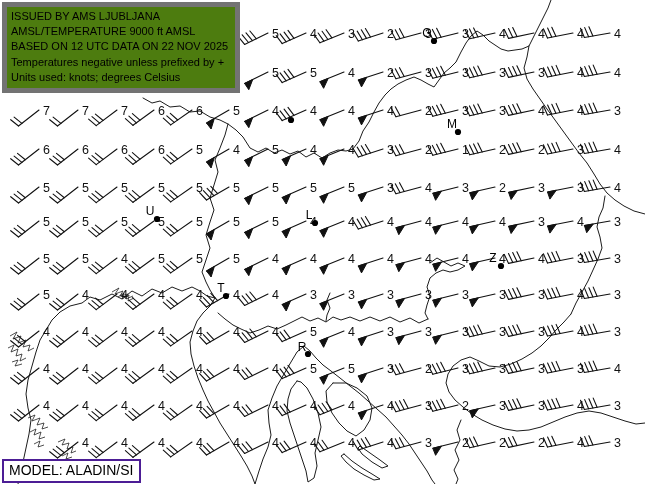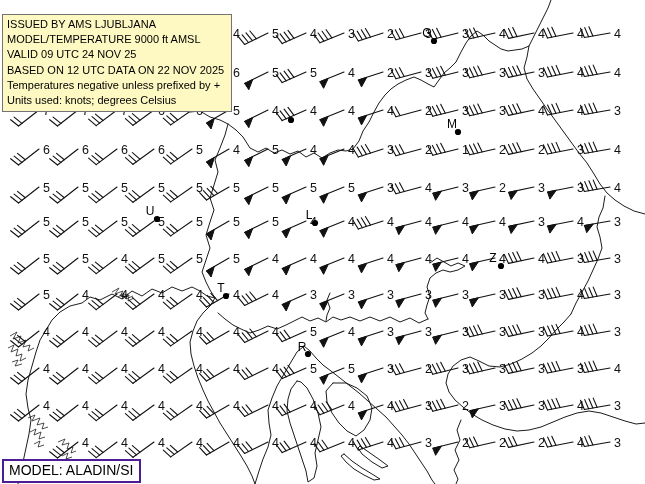--- a/index.html
+++ b/index.html
@@ -3,23 +3,23 @@
 <meta charset="utf-8">
 <style>
   html,body{margin:0;padding:0;background:#fff;}
   #stage{
     position:relative;width:645px;height:484px;background:#ffffff;
     font-family:"Liberation Sans", sans-serif;overflow:hidden;
   }
   #map-svg{position:absolute;left:0;top:0;}
   .info-box{
     position:absolute;left:2px;top:2px;width:221px;
-    background:#fef9c3;border:1px solid #737373;
+    background:#4d7c0f;border:5px solid #737373;
     padding:2px 3px 3px 4px;
-    font-size:11px;line-height:15.2px;color:#000;z-index:10;margin-top:12px;
+    font-size:11px;line-height:15.2px;color:#000;z-index:10;
   }
   .info-box b{font-weight:normal;}
   .model-box{
     position:absolute;left:2px;top:459px;
     background:#ffffff;border:2px solid #4c1d95;
     padding:1px 6px 3px 5px;font-size:14px;color:#000;z-index:10;
   }
   .borders path, .coast path{fill:none;stroke:#1c1c1c;stroke-width:1;stroke-linejoin:round;stroke-linecap:round;}
   .hatch path{fill:none;stroke:#222;stroke-width:0.8;}
   .barbs line{stroke:#111;stroke-width:1.1;stroke-linecap:round;}
@@ -1307,22 +1307,21 @@
           <circle cx="308" cy="354" r="3.1" fill="#000"></circle>
         </g>
         <g>
           <circle cx="291" cy="120" r="3.1" fill="#000"></circle>
         </g>
       </g>
   </svg>
 
   <div class="info-box">
     <div>ISSUED BY AMS LJUBLJANA</div>
-    <div><span>MODEL/TEMPERATURE </span><b>9000 ft AMSL</b></div>
-    <div><b>VALID 09 UTC 24 NOV 25</b></div>
+    <div><span>AMSL/TEMPERATURE </span><b>9000 ft AMSL</b></div>
     <div>BASED ON 12 UTC DATA ON 22 NOV 2025</div>
     <div>Temperatures negative unless prefixed by +</div>
     <div>Units used: knots; degrees Celsius</div>
   </div>
 
   <div class="model-box">
     <span>MODEL: ALADIN/SI</span>
   </div>
 
 </div>

